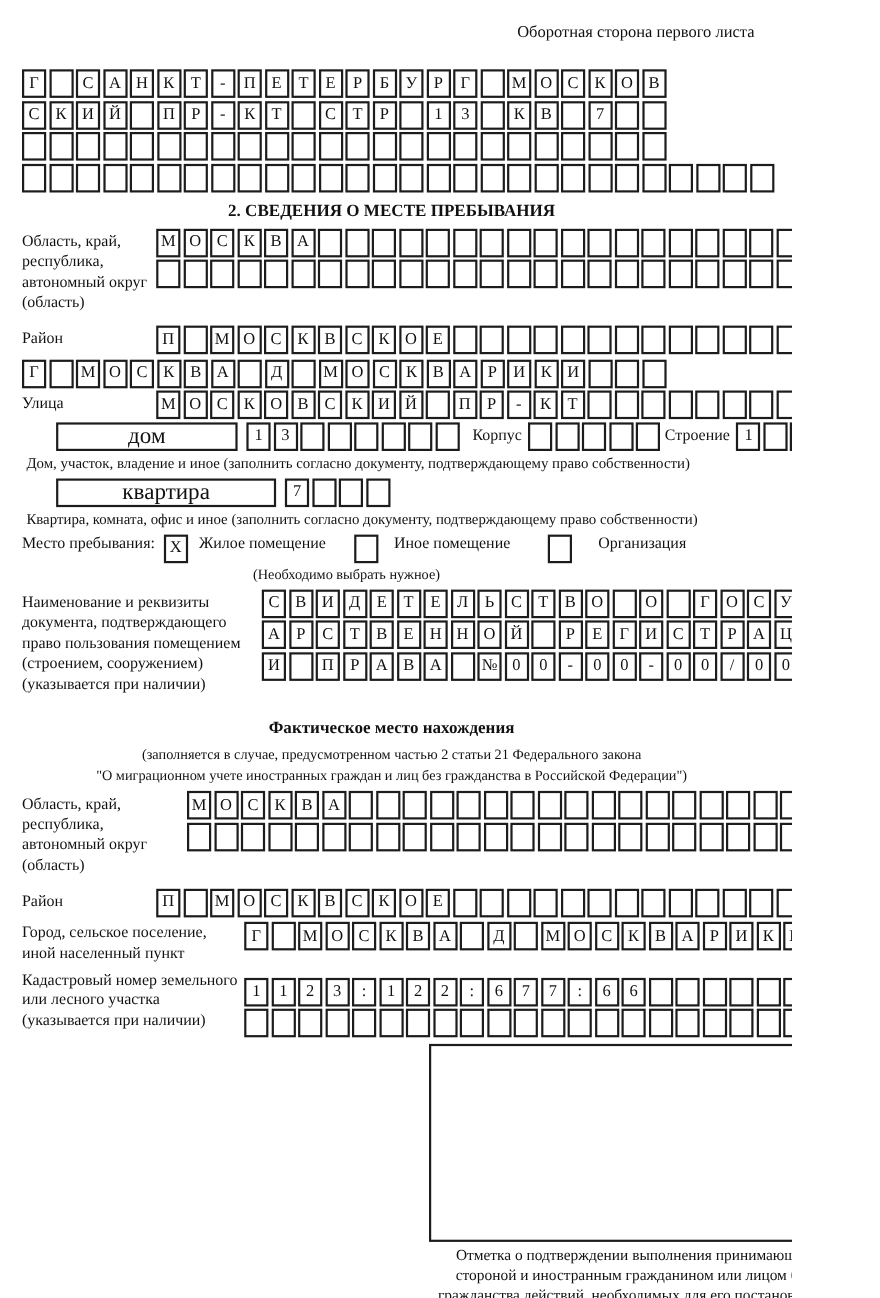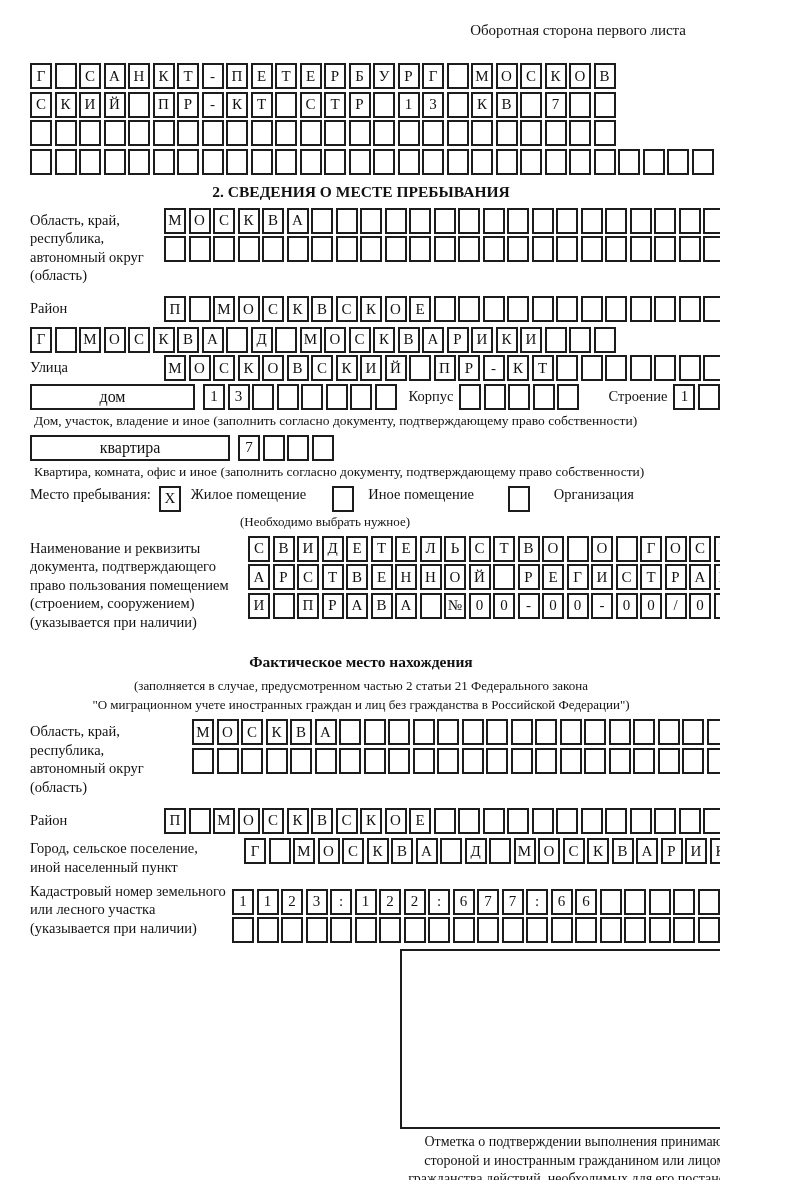--- a/index.html
+++ b/index.html
@@ -2,49 +2,50 @@
 <html><head>
 <meta charset="utf-8">
 <style>
   * { margin:0; padding:0; box-sizing:border-box; }
   html,body { background:#ffffff; }
   body {
     width:800px; height:1180px;
     font-family:"Liberation Serif", serif;
     color:#111;
   }
-  .page { width:720px; height:1180px; padding:10px 28px 0 30px; overflow:hidden; }
+  .page { width:720px; height:1180px; padding:10px 28px 0 20px; overflow:hidden; }
 
   .top-right { text-align:right; font-size:15px; margin:12px 6px 24px 0; }
 
   .grp { display:flex; align-items:flex-start; }
   .lbl { font-size:14.5px; line-height:1.28; padding-top:3px; flex:0 0 auto; }
   .rowstack { display:flex; flex-direction:column; gap:2.5px; }
   .cells { display:flex; gap:2.5px; }
   .cell {
     display:inline-flex; align-items:center; justify-content:center;
     width:22px; height:26px; flex:0 0 22px;
     border:2px solid #1c1c1c;
     font-size:15px; line-height:1; background:#fff;
   }
   .mt { margin-top:2.5px; }
   .note { font-size:13px; text-align:center; margin:3px 0 6px 0; }
   .note-left { font-size:13.5px; margin:3px 0 6px 4px; }
   .sec-title { font-size:15.5px; font-weight:bold; text-align:center; margin:8px 0 7px 0; }
   .widebox {
     border:2px solid #1c1c1c; height:26px; display:inline-flex;
-    align-items:center; justify-content:center; font-size:16px; flex:0 0 auto;
+    align-items:center; justify-content:center; font-size:21px; flex:0 0 auto;
     background:#fff;
+    margin-left:31px;
   }
   .inline-lbl { font-size:14.5px; padding-top:4px; flex:0 0 auto; }
   .chkrow { display:flex; font-size:14.5px; margin-top:6px; }
   .stamp-wrap { margin-left:370px; width:372px; margin-top:6px; }
   .stamp-box { width:372px; height:180px; border:2px solid #1c1c1c; background:#fff; }
   .stamp-caption { font-size:14px; text-align:center; line-height:1.3; margin-top:4px; }
-  .mb2 { margin-bottom:2.5px;gap:12px; }
+  .mb2 { margin-bottom:2.5px; }
 </style>
 </head>
 <body>
 
 <div class="page">
 
   <div class="top-right">Оборотная сторона первого листа</div>
 
   <div class="grp">
     <div class="rowstack">
@@ -322,21 +323,21 @@
         <span class="cell"></span>
       </div>
     <div class="inline-lbl" style="margin:0 6px 0 12px">Корпус</div>
     <div class="cells">
         <span class="cell"></span>
         <span class="cell"></span>
         <span class="cell"></span>
         <span class="cell"></span>
         <span class="cell"></span>
       </div>
-    <div class="inline-lbl" style="margin:0 6px 0 29px">Строение</div>
+    <div class="inline-lbl" style="margin:0 6px 0 4px">Строение</div>
     <div class="cells">
         <span class="cell">1</span>
         <span class="cell"></span>
         <span class="cell"></span>
         <span class="cell"></span>
       </div>
   </div>
   <div class="note-left">Дом, участок, владение и иное (заполнить согласно документу, подтверждающему право собственности)</div>
 
   <div class="grp">

